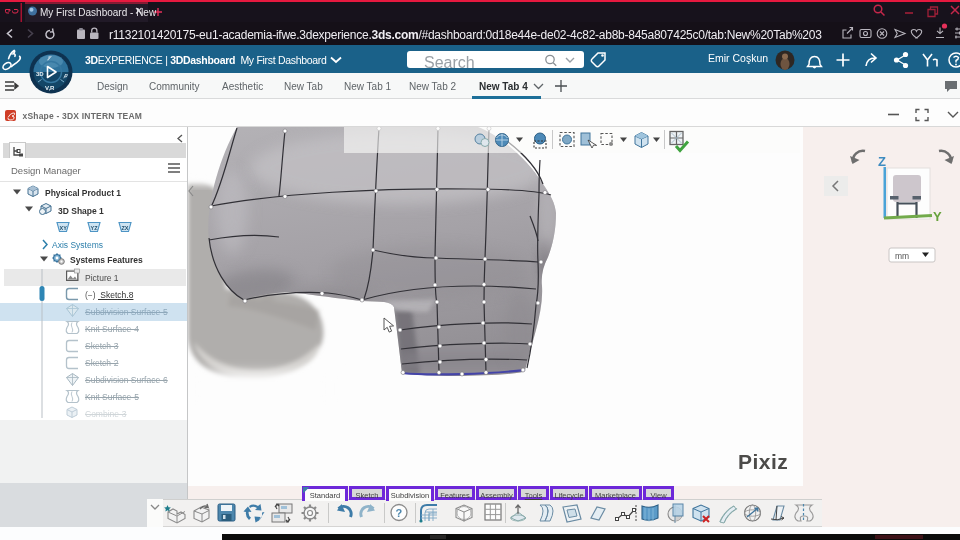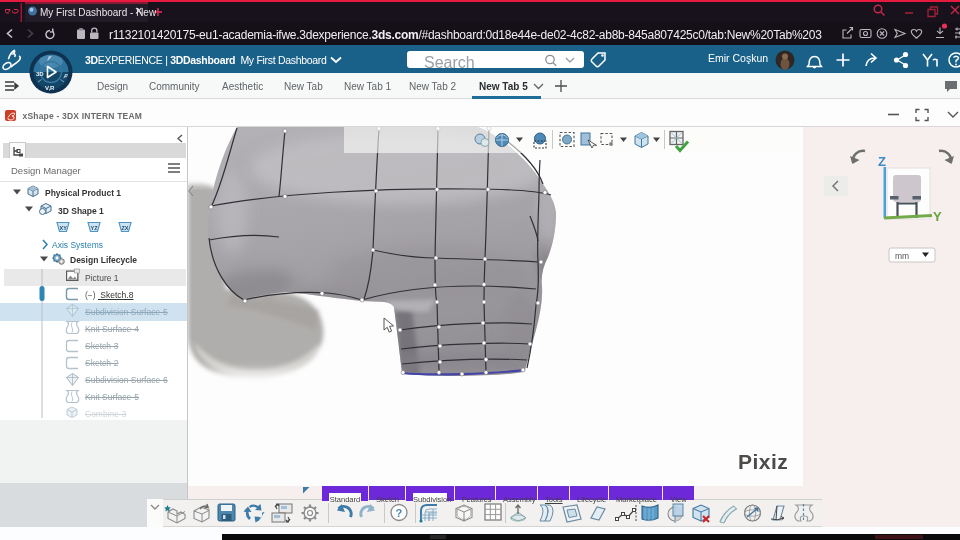--- a/index.html
+++ b/index.html
@@ -42,21 +42,21 @@
 #panelstrip { left:3px; top:143px; width:183px; height:15px; background:#d9d9d9; }
 #paneltab { left:9px; top:142px; width:17px; height:16px; background:#fcfcfc; border:1px solid #c9c9c9; border-bottom:none; }
 #dmtext { left:11px; top:165px; font-size:9.5px; color:#6b6b6b; }
 #dmline { left:0; top:181px; width:187px; height:1px; background:#e3e3e3; }
 .tlabel { position:absolute; white-space:nowrap; font-size:8.5px; color:#333; }
 .strike { text-decoration:line-through; color:#98a5ad; }
 .bold { font-weight:bold; }
 
 
 #bottombar { left:147px; top:499px; width:675px; height:28px; background:#f2f1f0; border-top:1px solid #cfcfce; border-bottom:1px solid #d5d4d3;}
-.btab { position:absolute; top:486px; height:14px; border:7px solid #6d28d9; background:#d8d8d7; font-size:7.5px; color:#3f3f3f; text-align:center; line-height:13px;margin-left:20px; }
+.btab { position:absolute; top:486px; height:14px; border:3px solid #6d28d9; background:#d8d8d7; font-size:7.5px; color:#3f3f3f; text-align:center; line-height:13px; }
 .btab.active { background:#fcfcfb; border-bottom:none; height:15px; z-index:3; }
 #blackbar { left:222px; top:534px; width:738px; height:6px; background:#0b0b0b; }
 #whitebottom { left:0; top:527px; width:960px; height:13px; background:#fcfdfe; }
 </style>
 </head>
 <body>
 <div class="abs" id="whitebottom"></div>
 
 <div class="abs" id="topbar"></div>
 <div class="abs" id="addr"></div>
@@ -167,21 +167,21 @@
   <path d="M1 2 h9 M1 6 h9 M1 10 h9 M11 3.5 l3 2.5 l-3 2.5 z" stroke="#3a3a3a" stroke-width="1.4" fill="#3a3a3a"></path>
 </svg>
 
 <div class="abs" id="tabrow"></div>
 <div class="abs dtab" style="left:97px;">Design</div>
 <div class="abs dtab" style="left:149px;">Community</div>
 <div class="abs dtab" style="left:222px;">Aesthetic</div>
 <div class="abs dtab" style="left:284px;">New Tab</div>
 <div class="abs dtab" style="left:344px;">New Tab 1</div>
 <div class="abs dtab" style="left:409px;">New Tab 2</div>
-<div class="abs dtab" id="newtab3" style="left:479px;">New Tab 5</div>
+<div class="abs dtab" id="newtab3" style="left:479px;">New Tab 4</div>
 <div class="abs" id="underline3"></div>
 <svg class="abs" style="left:525px;top:78px;" width="440" height="20">
   <path d="M9 6 l4.5 4.5 l4.5 -4.5" stroke="#5f6468" stroke-width="1.3" fill="none"></path>
   <path d="M36 2 v12 M30 8 h12" stroke="#4a4e52" stroke-width="1.3"></path>
   <path d="M420 3 h12 v8 h-7 l-3 3 l0 -3 h-2 z" fill="#6a6e72"></path>
 </svg>
 
 <div class="abs" id="appbar"></div>
 <div class="abs" id="xsicon"></div>
 <svg class="abs" style="left:4.5px;top:110px;" width="12" height="11">
@@ -448,21 +448,21 @@
   </g>
 
   <g transform="translate(66,280)" opacity=".55">
     <path d="M6 0 l5 2.5 v5.5 l-5 2.5 l-5 -2.5 v-5.5 z" fill="#dce6ee" stroke="#8aa4b8" stroke-width="1"></path>
     <path d="M1 2.5 l5 2.5 l5 -2.5 M6 5 v5.5" stroke="#8aa4b8" stroke-width="1" fill="none"></path>
   </g>
 </svg>
 <div class="abs tlabel bold" style="left:45px;top:188px;">Physical Product 1</div>
 <div class="abs tlabel bold" style="left:58px;top:205.5px;">3D Shape 1</div>
 <div class="abs tlabel" style="left:52px;top:239.5px;color:#2d7fab;">Axis Systems</div>
-<div class="abs tlabel bold" style="left:70px;top:255px;">Design Lifecycle</div>
+<div class="abs tlabel bold" style="left:70px;top:255px;">Systems Features</div>
 <div class="abs tlabel" style="left:85px;top:272.5px;color:#4a4a4a;">Picture 1</div>
 <div class="abs tlabel" style="left:85px;top:289.5px;color:#555;">(−) <span style="text-decoration:underline;color:#333;">&nbsp;Sketch.8</span></div>
 <div class="abs tlabel strike" style="left:85px;top:306.5px;color:#8fa9bc;">Subdivision Surface-5</div>
 <div class="abs tlabel strike" style="left:85px;top:323.5px;">Knit Surface-4</div>
 <div class="abs tlabel strike" style="left:85px;top:340.5px;">Sketch-3</div>
 <div class="abs tlabel strike" style="left:85px;top:357.5px;">Sketch-2</div>
 <div class="abs tlabel strike" style="left:85px;top:374.5px;">Subdivision Surface-6</div>
 <div class="abs tlabel strike" style="left:85px;top:392px;">Knit Surface-5</div>
 <div class="abs tlabel strike" style="left:85px;top:408.5px;opacity:.45;">Combine-3</div>
 

